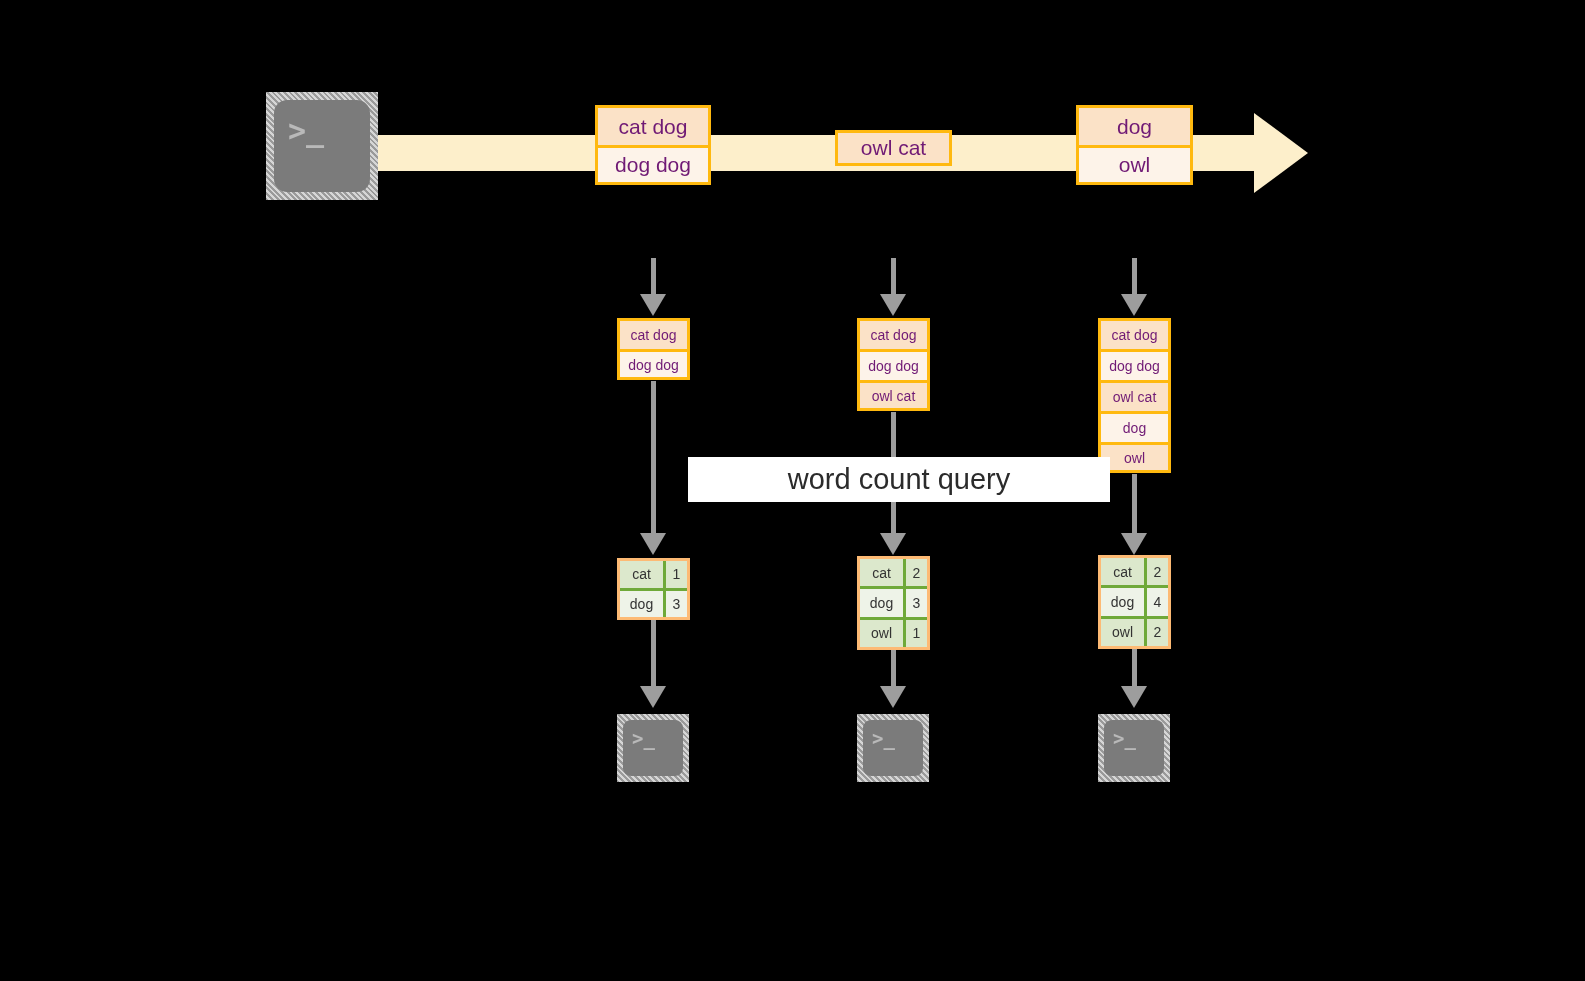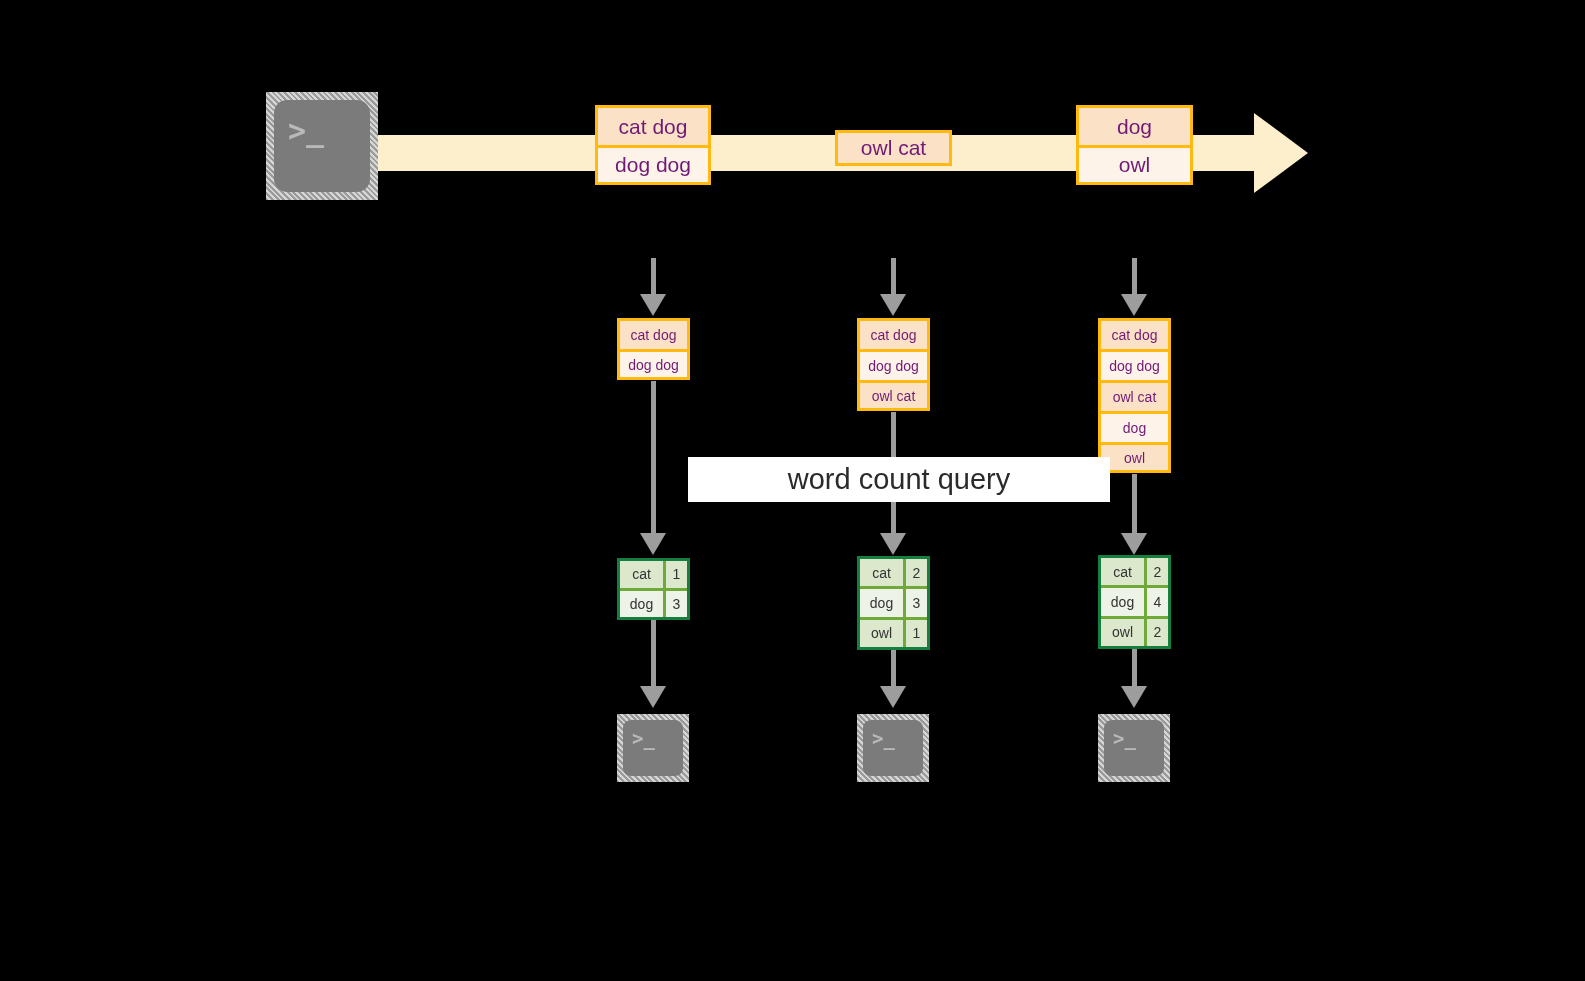--- a/index.html
+++ b/index.html
@@ -62,21 +62,21 @@
     color: #701a75;
     white-space: nowrap;
   }
   .rec:last-child { border-bottom-width: 3px; }
   .rec.shade-a { background: #FBE2C7; }
   .rec.shade-b { background: #FDF3E9; }
 
   
   .tbl-stack {
     position: absolute;
-    border: 3px solid #15803d;
+    border: 3px solid #fdba74;
     display: flex;
     flex-direction: column;
   }
   .trow { display: flex; flex: 1 1 auto; }
   .trow + .trow { border-top: 3px solid #6FA939; }
   .tcell {
     display: flex;
     align-items: center;
     justify-content: center;
     color: #333;

